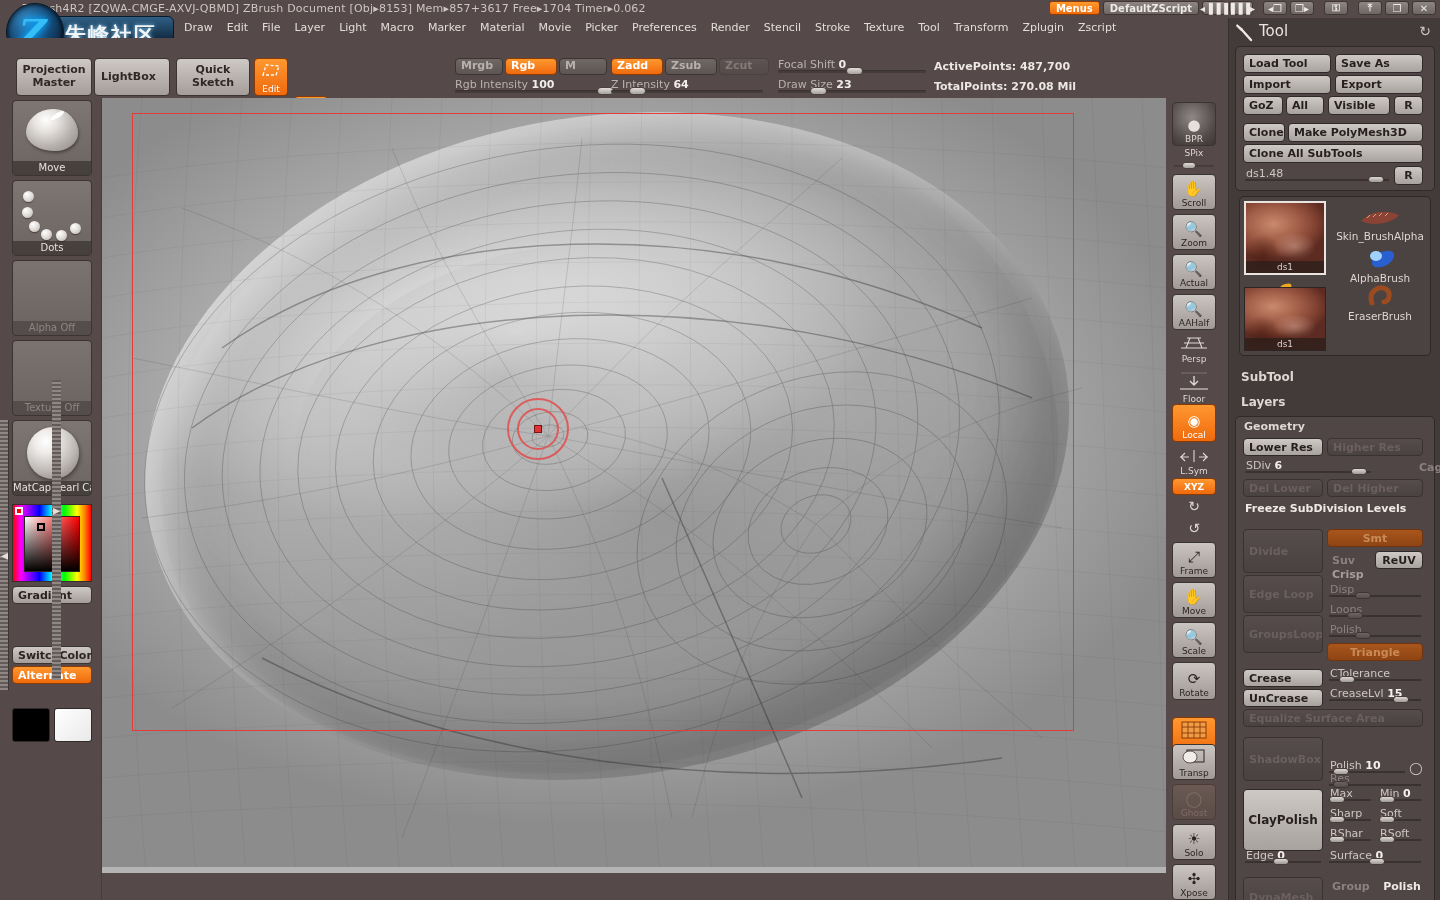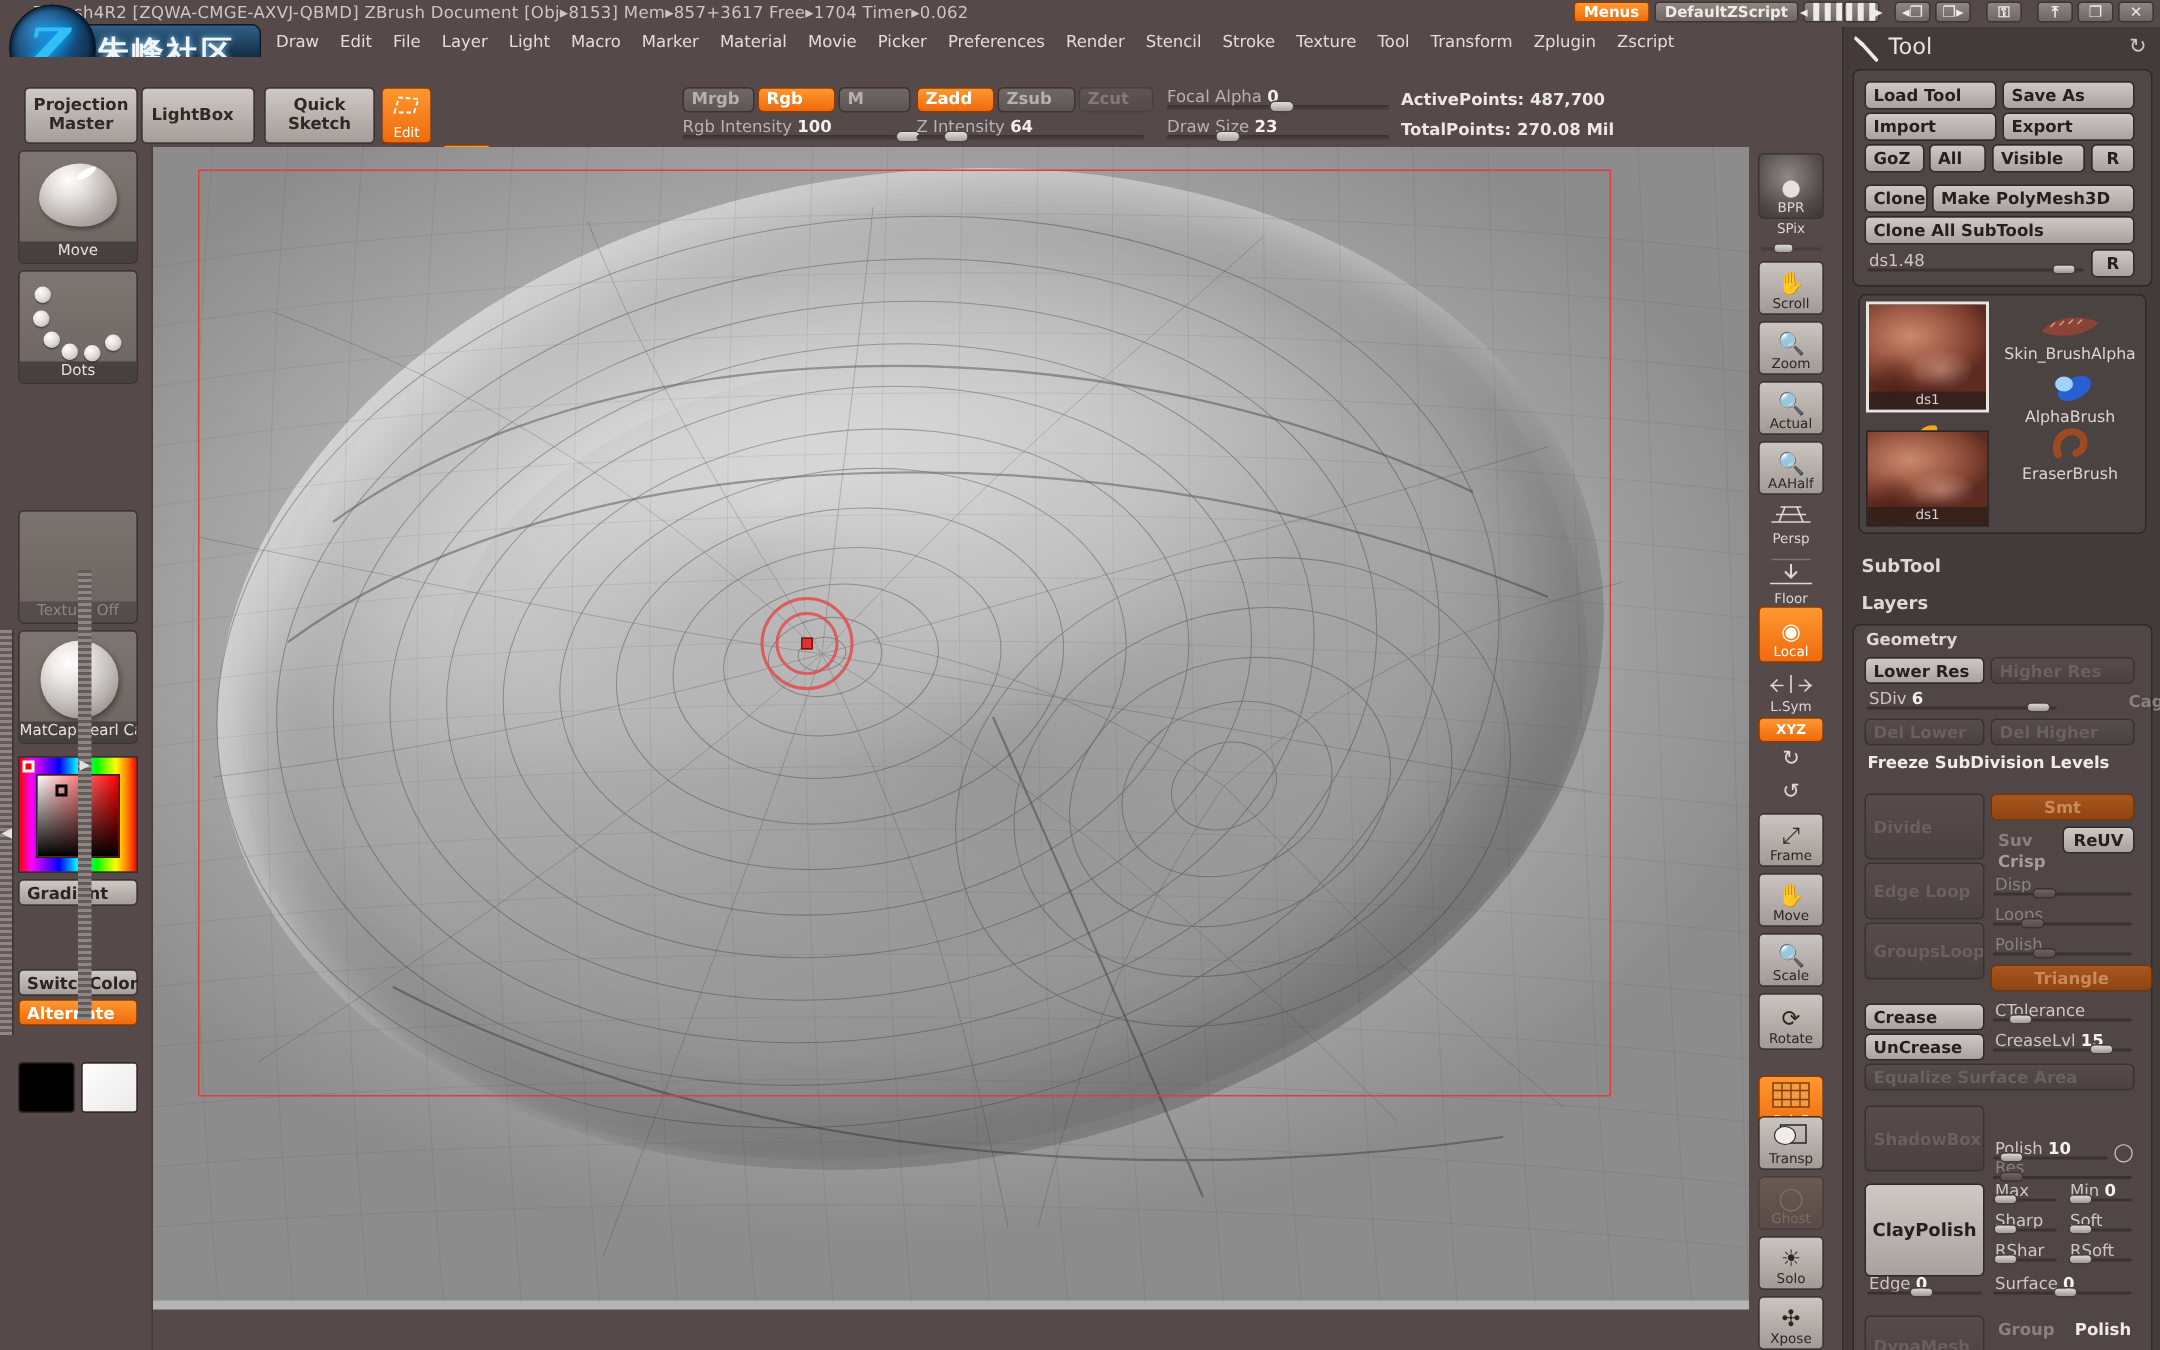--- a/index.html
+++ b/index.html
@@ -518,21 +518,21 @@
       <div class="slider-label">
         <span>Z Intensity</span>
         <b>64</b>
       </div>
       <div class="slider-knob" style="left:18px;"></div>
     </div>
 
     <div class="slider-wrap" style="left:778px; top:20px; width:148px;">
       <div class="slider-track"></div>
       <div class="slider-label">
-        <span>Focal Alpha</span>
+        <span>Focal Shift</span>
         <b>0</b>
       </div>
       <div class="slider-knob" style="left:68px;"></div>
     </div>
 
     <div class="slider-wrap" style="left:778px; top:40px; width:148px;">
       <div class="slider-track"></div>
       <div class="slider-label">
         <span>Draw Size</span>
         <b>23</b>
@@ -554,20 +554,23 @@
     <div class="lb-slot" style="top:82px; height:76px;">
       <div class="dot" style="left:10px; top:10px;  width:11px; height:11px;"></div>
       <div class="dot" style="left:9px;  top:26px;  width:11px; height:11px;"></div>
       <div class="dot" style="left:16px; top:40px;  width:11px; height:11px;"></div>
       <div class="dot" style="left:28px; top:48px;  width:11px; height:11px;"></div>
       <div class="dot" style="left:43px; top:49px;  width:11px; height:11px;"></div>
       <div class="dot" style="left:57px; top:42px;  width:11px; height:11px;"></div>
       <div class="cap">Dots</div>
     </div>
 
+    <div class="lb-slot" style="top:162px; height:76px; background:linear-gradient(#7a7370,#6a6360);">
+      <div class="cap ghost">Alpha Off</div>
+    </div>
 
     <div class="lb-slot" style="top:242px; height:76px; background:linear-gradient(#7a7370,#6a6360);">
       <div class="cap ghost">Texture Off</div>
     </div>
 
     <div class="lb-slot" style="top:322px; height:76px;">
       <div id="matcap-sphere"></div>
       <div class="cap">MatCap Pearl Ca</div>
     </div>
 
@@ -938,21 +941,21 @@
       </div>
 
       <div class="rbtn dis" style="left:7px; top:198px; width:80px; height:38px;">GroupsLoops</div>
 
       <div class="rslider" style="left:91px; top:206px; width:96px;">
         <div class="lab dis" style="color:#8d8180">Polish</div>
         <div class="trk"></div>
         <div class="knb dis" style="left:28px;"></div>
       </div>
 
-      <div class="rbtn orangedim ctr" style="left:91px; top:226px; width:108px; height:18px;">Triangle</div>
+      <div class="rbtn orangedim ctr" style="left:91px; top:226px; width:96px; height:18px;">Triangle</div>
 
       <div class="rbtn" style="left:7px; top:252px; width:80px; height:18px;">Crease</div>
       <div class="rslider" style="left:91px; top:250px; width:96px;">
         <div class="lab" style="color:#cdc6c2">CTolerance</div>
         <div class="trk"></div>
         <div class="knb" style="left:12px;"></div>
       </div>
 
       <div class="rbtn" style="left:7px; top:272px; width:80px; height:18px;">UnCrease</div>
       <div class="rslider" style="left:91px; top:270px; width:96px;">

